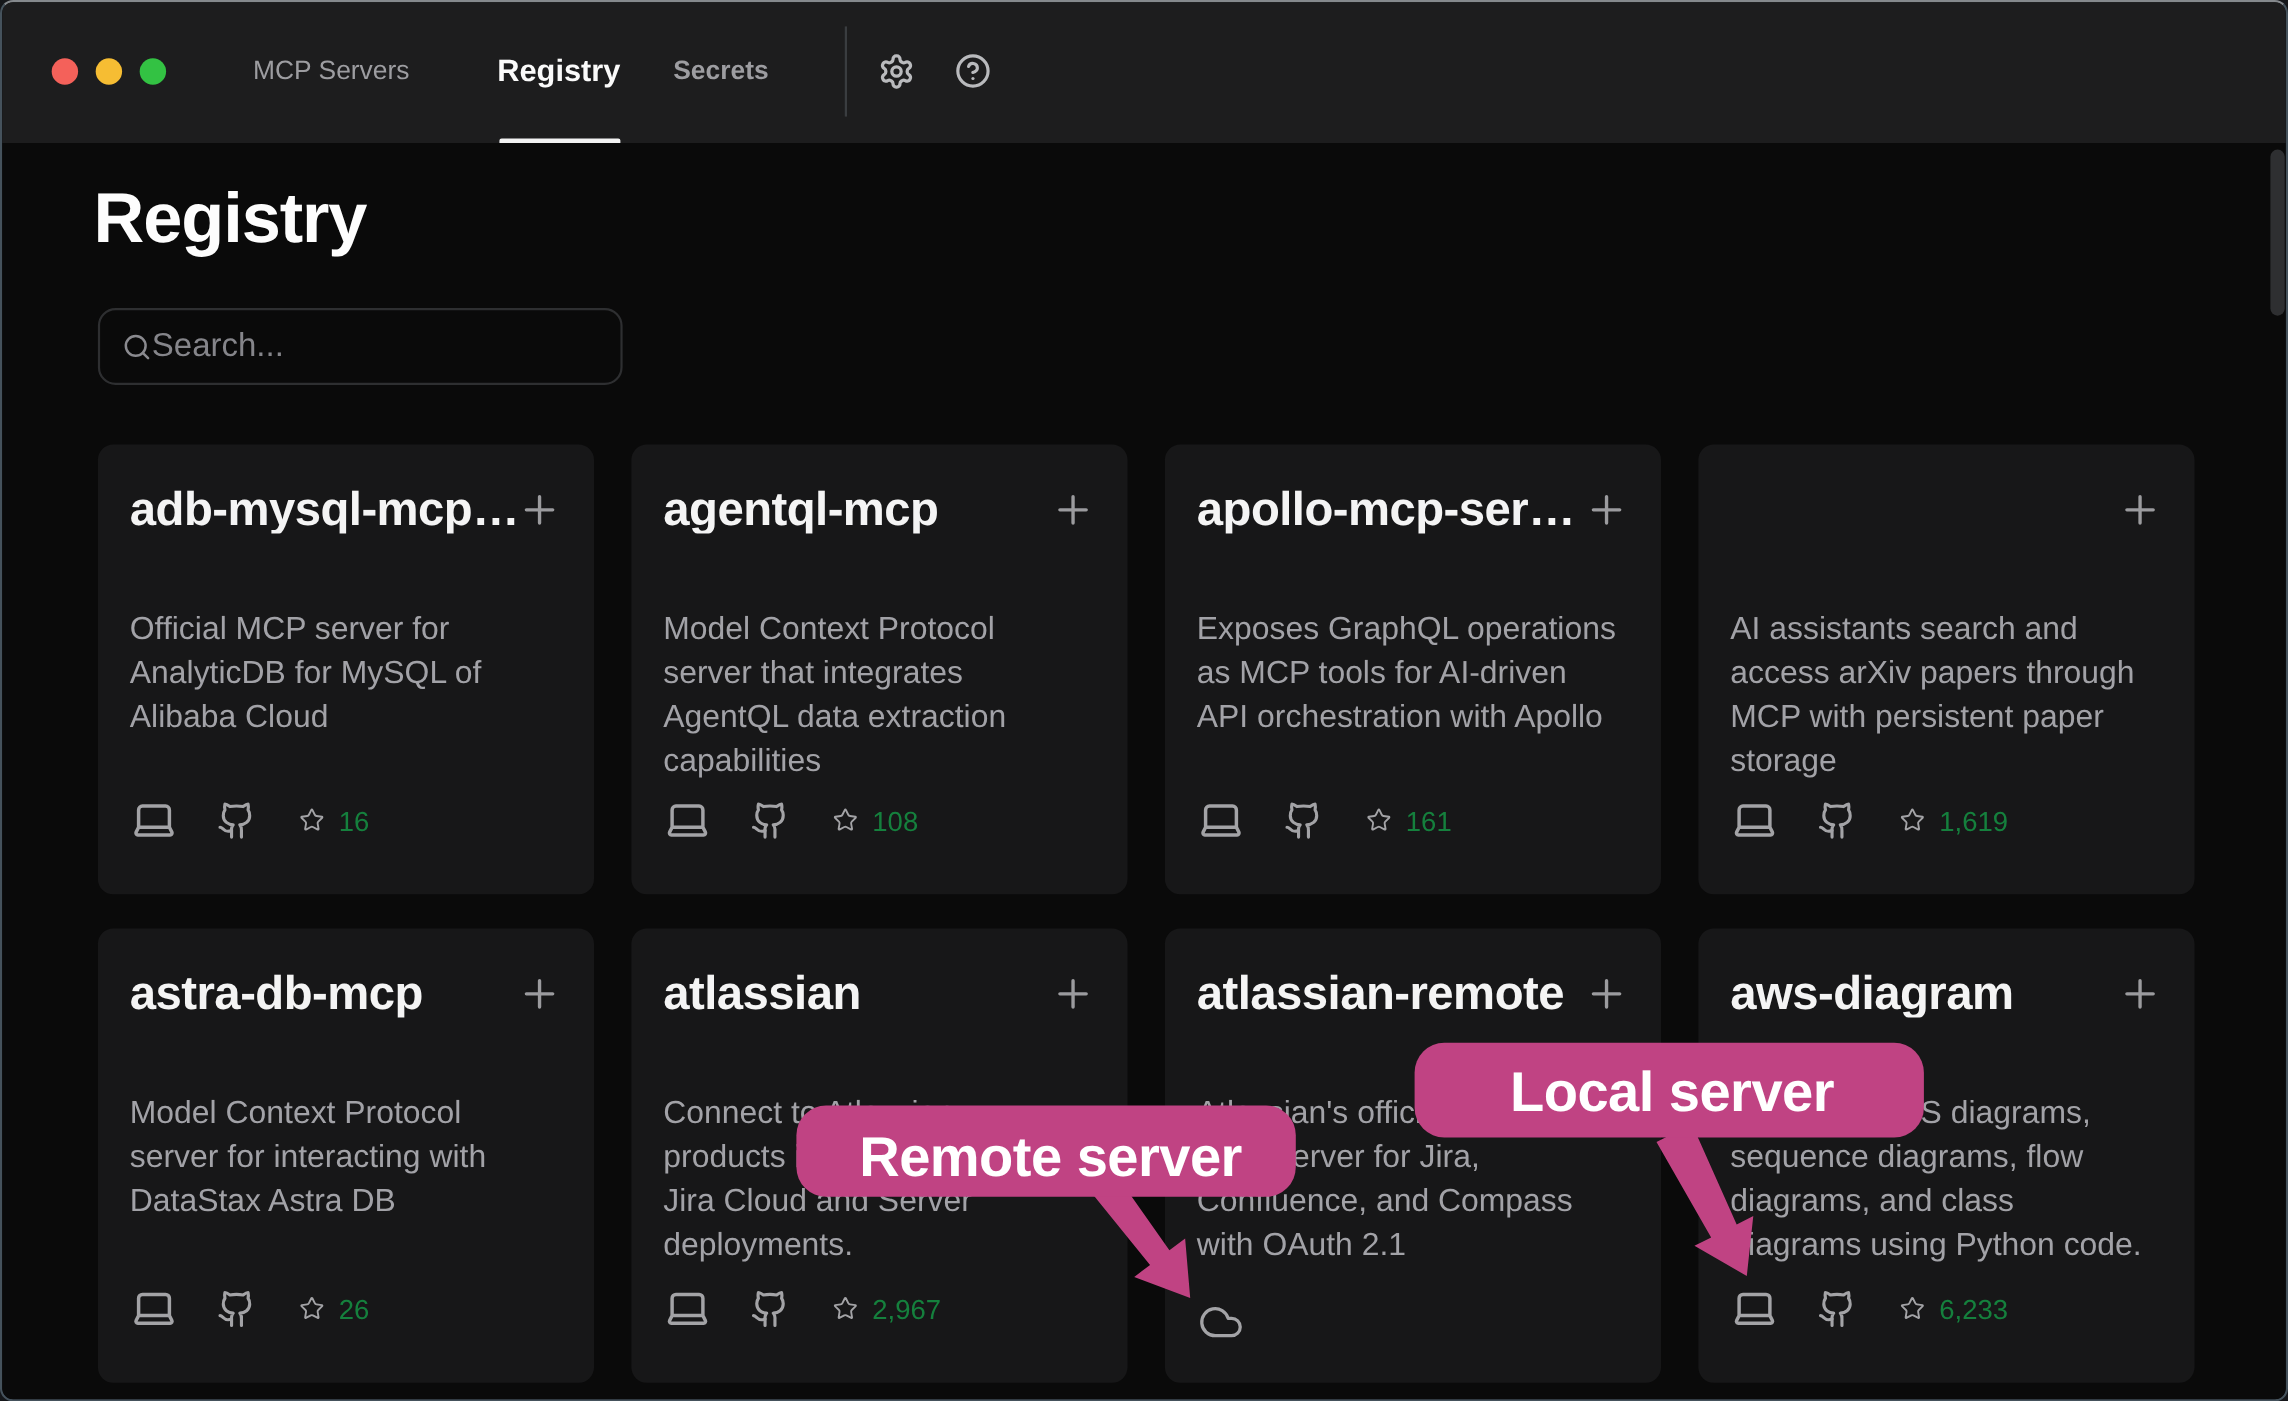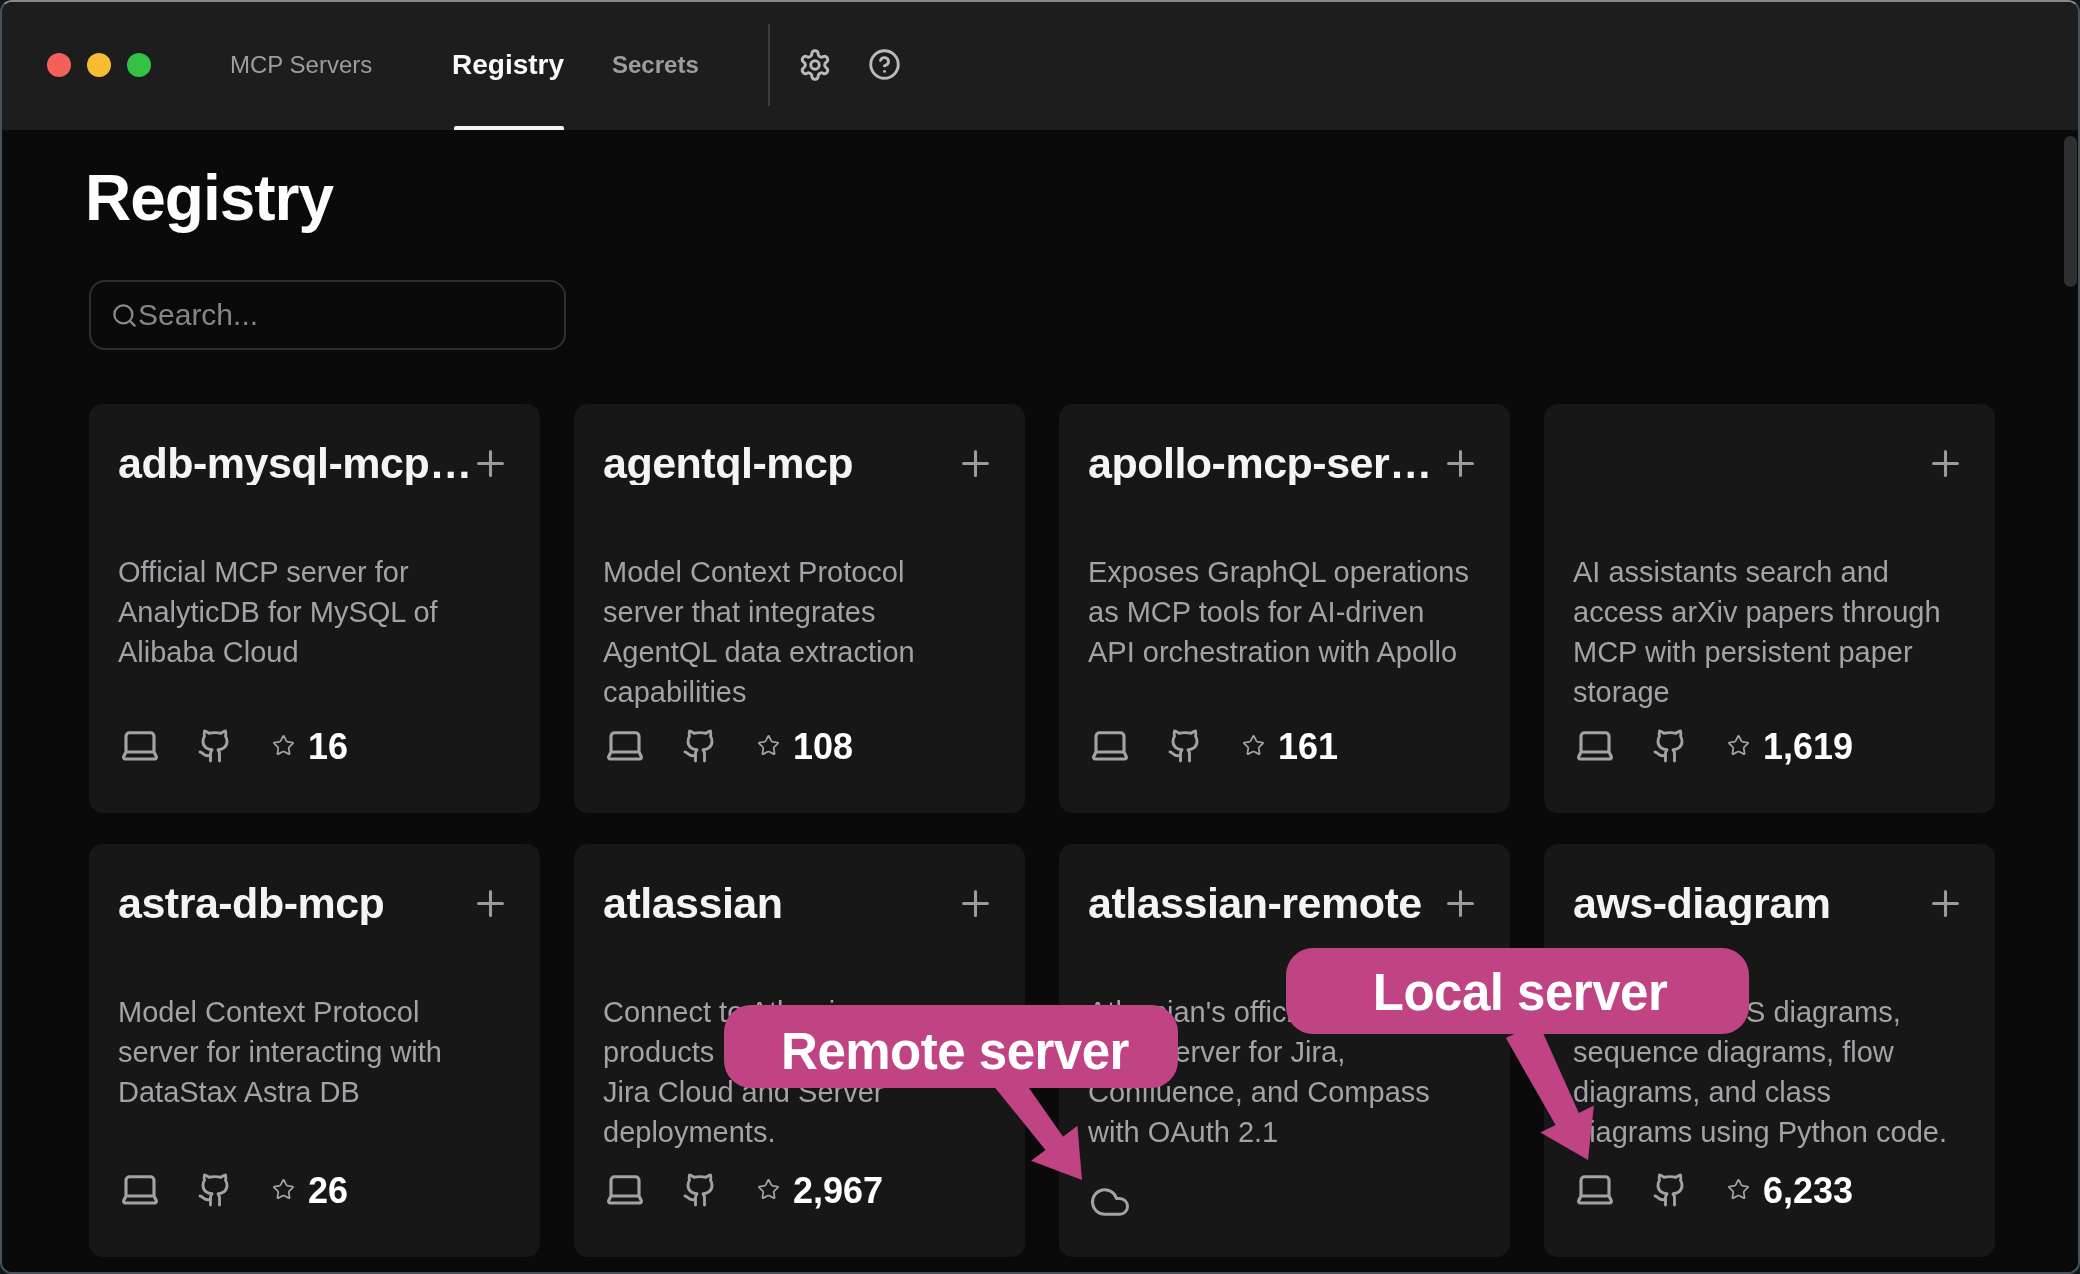--- a/index.html
+++ b/index.html
@@ -23,21 +23,21 @@
 .search span { font-size:30px; color:#85858a; }
 .grid { position:absolute; left:87px; top:402px; display:grid; grid-template-columns:repeat(4,451px); grid-template-rows:409px 413px; gap:31px 34px; }
 .card { position:relative; background:#171718; border-radius:14px; }
 .card h3 { position:absolute; left:29px; top:37px; max-width:359px; font-size:43px; line-height:44px; font-weight:700; color:#f4f4f4; letter-spacing:-0.5px; white-space:nowrap; overflow:hidden; text-overflow:ellipsis; }
 .plus { position:absolute; left:381px; top:39px; }
 .desc { position:absolute; left:29px; top:121px; font-size:29px; line-height:40px; color:#a2a2a7; white-space:nowrap;margin-top:27px; }
 .fi { position:absolute; color:#a3a3a6; }
 .i1 { left:30px; bottom:47px; }
 .i2 { left:108px; bottom:49px; }
 .i3 { left:183px; bottom:56px; }
-.cnt { position:absolute; left:219px; bottom:51px; font-size:36px; line-height:30px; color:#ffffff;font-weight:bold; }
+.cnt { position:absolute; left:219px; bottom:51px; font-size:25px; line-height:30px; color:#15803d; }
 .icloud { left:30px; bottom:34px; }
 .thumb { position:absolute; left:2062px; top:134px; width:13px; height:151px; border-radius:7px; background:#2e2f31; }
 .ann { position:absolute; z-index:5; }
 .ann text { font:700 51px "Liberation Sans", sans-serif; fill:#ffffff; letter-spacing:-0.5px; }
 </style>
 </head>
 <body>
 <div class="win">
   <div class="titlebar">
     <div class="light l-red"></div>

